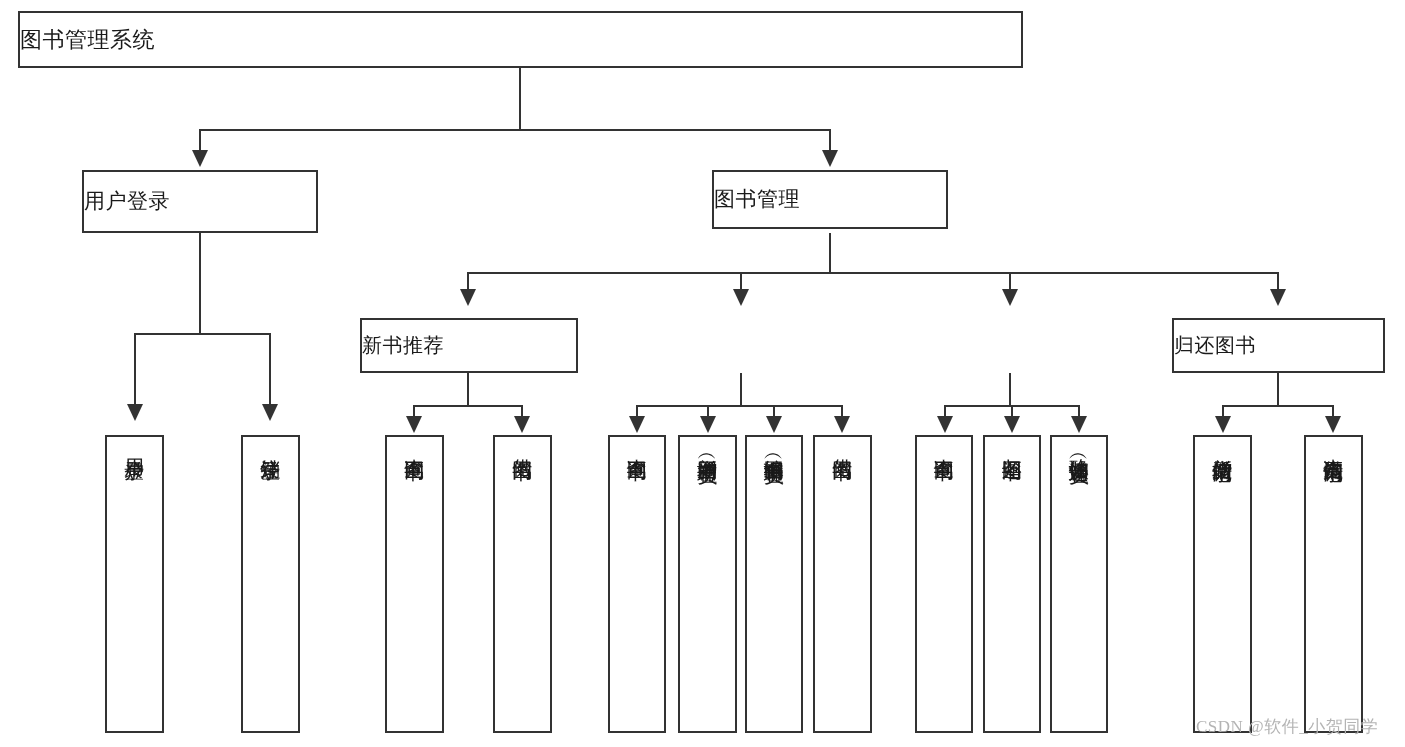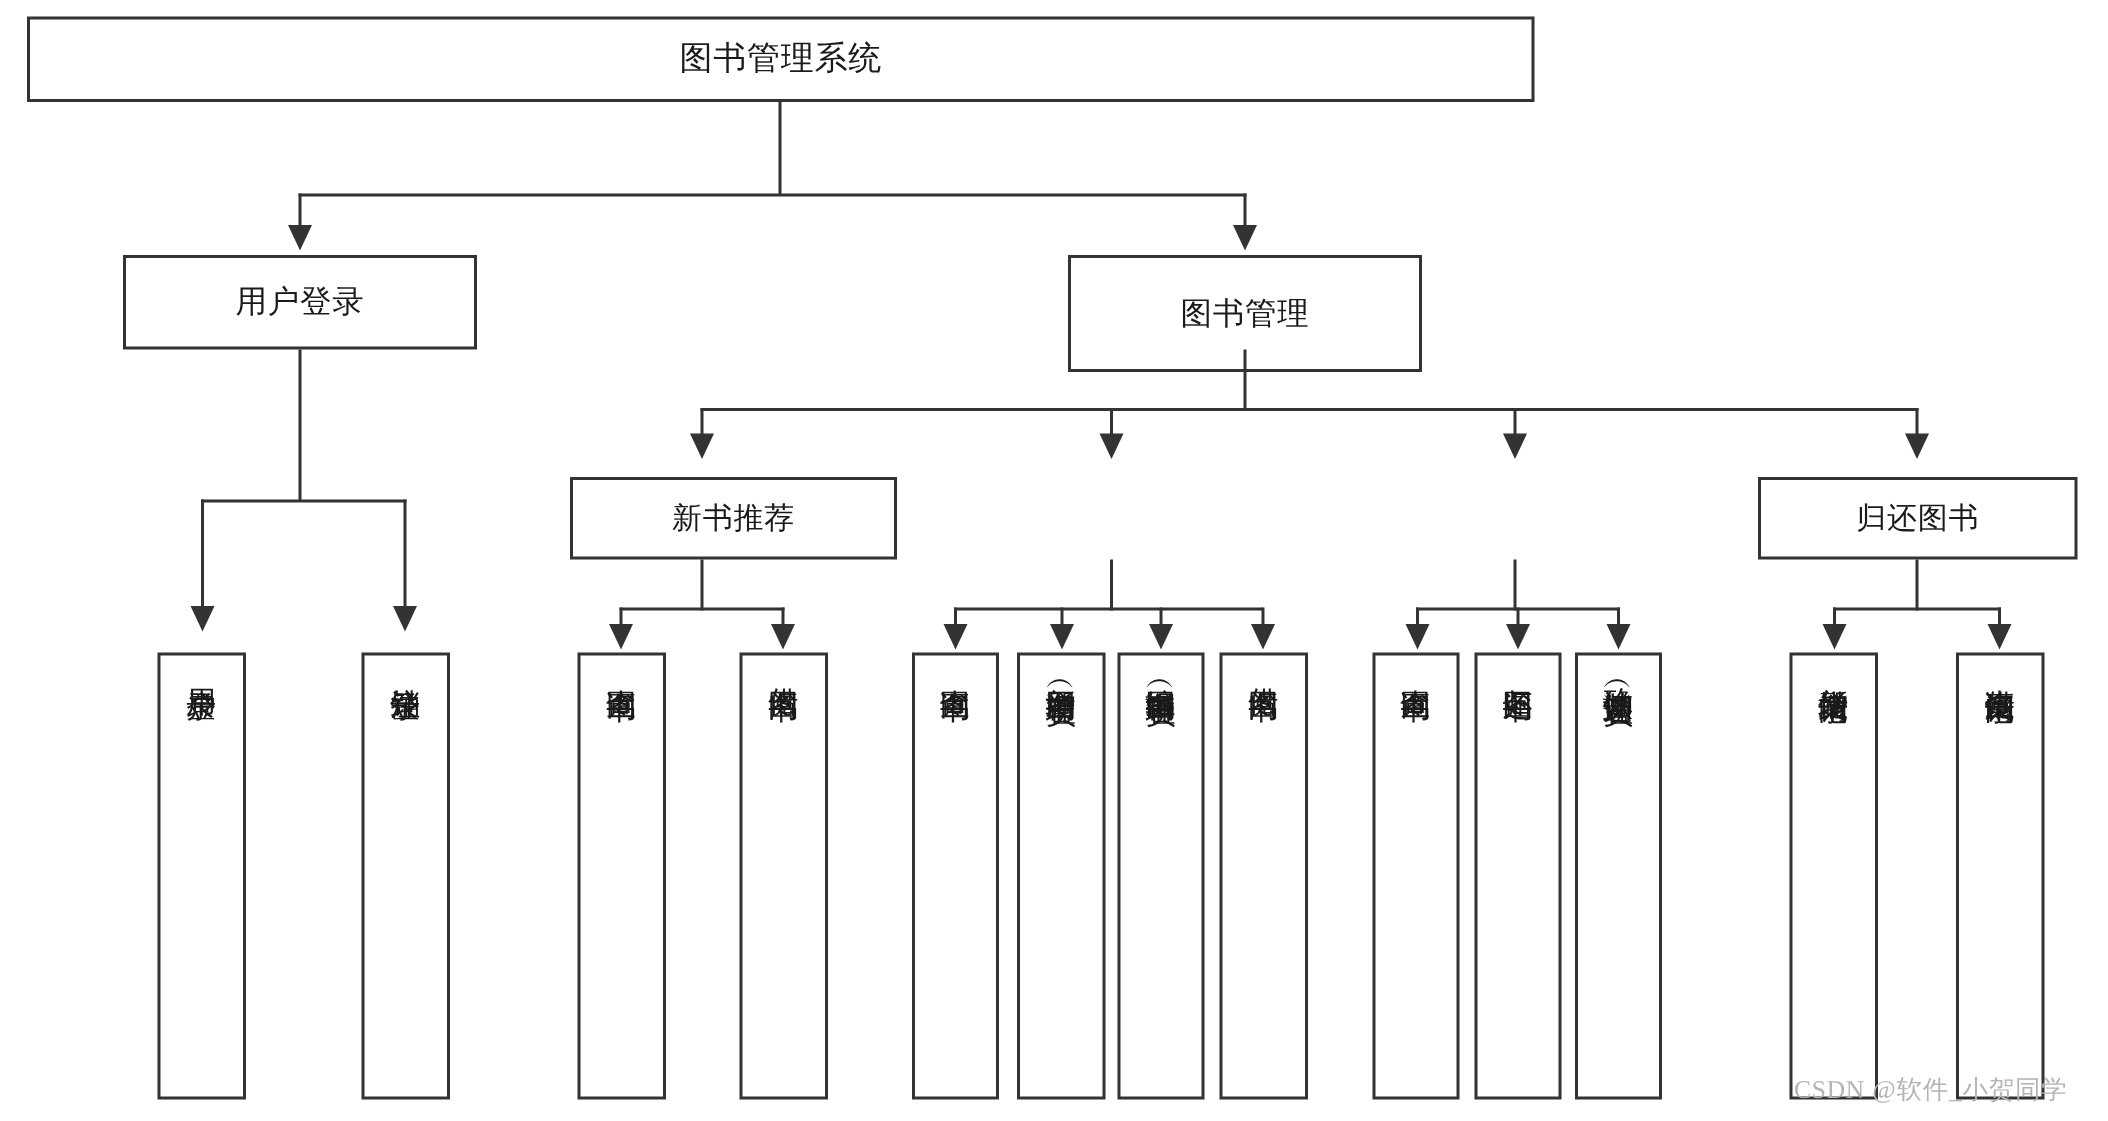--- a/index.html
+++ b/index.html
@@ -20,21 +20,21 @@
     overflow: hidden;
   }
   
   .node {
     position: absolute;
     box-sizing: border-box;
     background: #ffffff;
     border: 2px solid #333333;
     display: flex;
     align-items: center;
-    justify-content: center;
+    justify-content: flex-start;
     text-align: center;
   }
   .node .label {
     font-size: 21px;
     line-height: 1.15;
     letter-spacing: 0.5px;
     color: #1a1a1a;
     white-space: nowrap;
   }
   
@@ -102,21 +102,21 @@
   <div class="conn v" style="left:199px; top:129px; width:2px; height:22px;"></div>
   <div class="arrow" style="left:192px; top:150px;"></div>
 
   <div class="conn v" style="left:829px; top:129px; width:2px; height:22px;"></div>
   <div class="arrow" style="left:822px; top:150px;"></div>
 
   <div class="node branch" style="left:82px; top:170px; width:236px; height:63px;">
     <span class="label">用户登录</span>
   </div>
 
-  <div class="node branch" style="left:712px; top:170px; width:236px; height:78px;">
+  <div class="node branch" style="left:712px; top:170px; width:236px; height:59px;">
     <span class="label">图书管理</span>
   </div>
 
   <div class="conn v" style="left:199px; top:233px; width:2px; height:101px;"></div>
   <div class="conn h" style="left:134px; top:333px; width:137px; height:2px;"></div>
   <div class="conn v" style="left:134px; top:333px; width:2px; height:72px;"></div>
   <div class="arrow" style="left:127px; top:404px;"></div>
   <div class="conn v" style="left:269px; top:333px; width:2px; height:72px;"></div>
   <div class="arrow" style="left:262px; top:404px;"></div>
 
@@ -128,21 +128,21 @@
 
   <div class="conn v" style="left:740px; top:272px; width:2px; height:18px;"></div>
   <div class="arrow" style="left:733px; top:289px;"></div>
 
   <div class="conn v" style="left:1009px; top:272px; width:2px; height:18px;"></div>
   <div class="arrow" style="left:1002px; top:289px;"></div>
 
   <div class="conn v" style="left:1277px; top:272px; width:2px; height:18px;"></div>
   <div class="arrow" style="left:1270px; top:289px;"></div>
 
-  <div class="node group" style="left:380px; top:318px; width:218px; height:55px;">
+  <div class="node group" style="left:360px; top:318px; width:218px; height:55px;">
     <span class="label">新书推荐</span>
   </div>
   <div class="node group" style="left:1172px; top:318px; width:213px; height:55px;">
     <span class="label">归还图书</span>
   </div>
 
   <div class="conn v" style="left:467px; top:373px; width:2px; height:34px;"></div>
   <div class="conn h" style="left:413px; top:405px; width:110px; height:2px;"></div>
   <div class="conn v" style="left:413px; top:405px; width:2px; height:12px;"></div>
   <div class="arrow" style="left:406px; top:416px;"></div>

